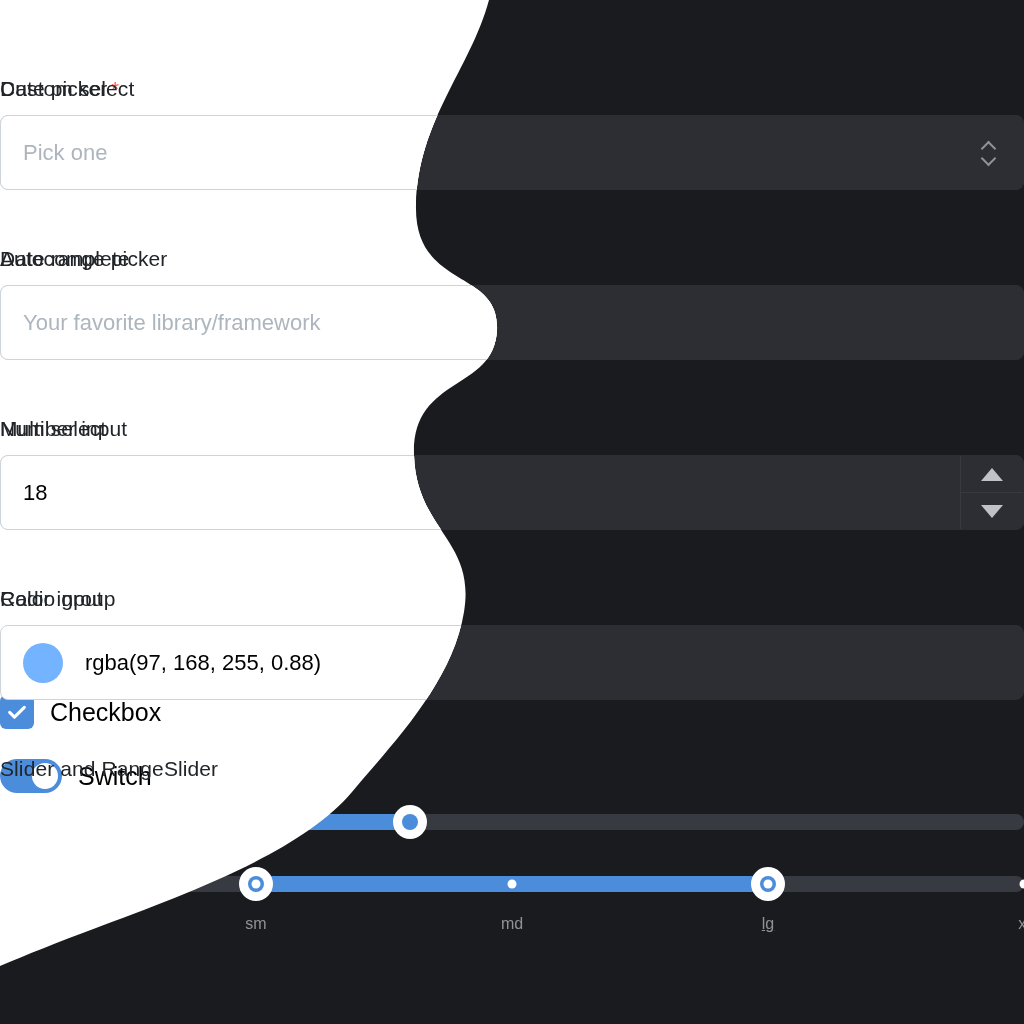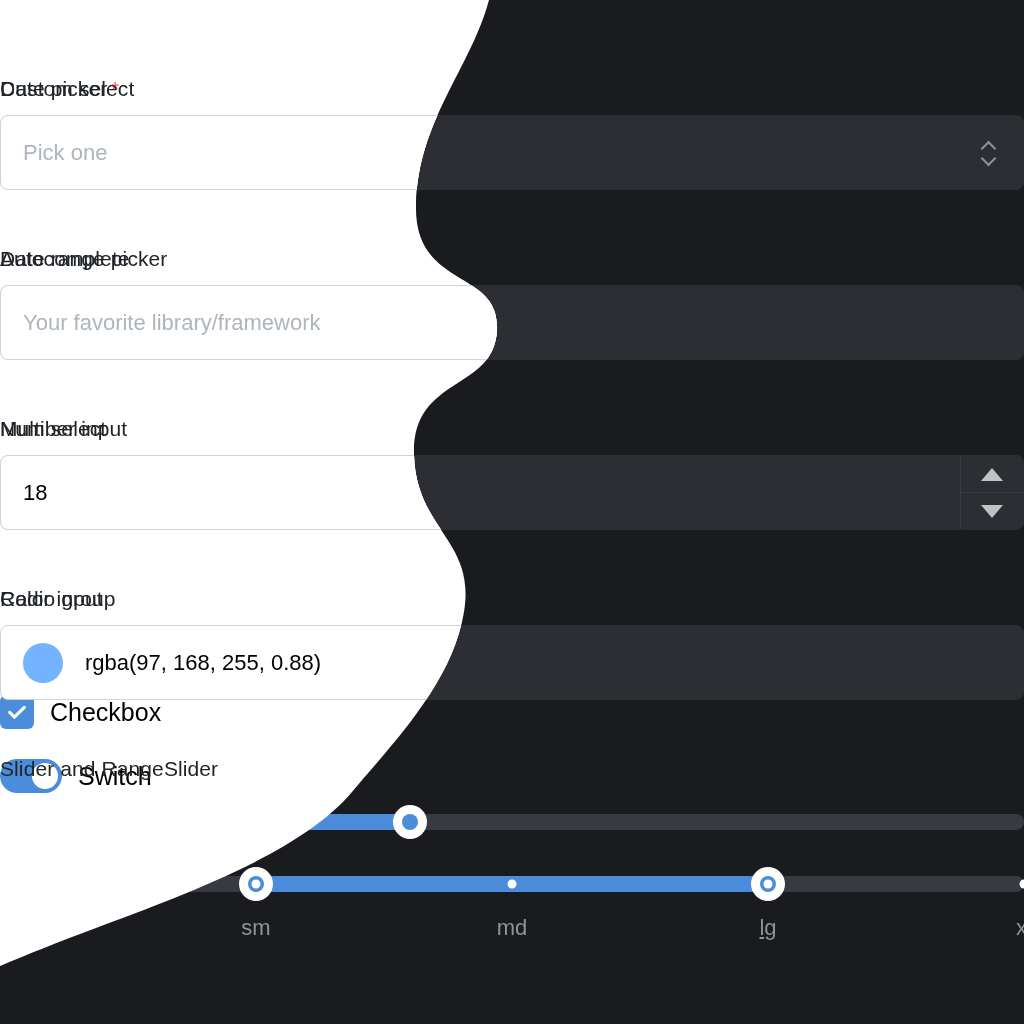--- a/index.html
+++ b/index.html
@@ -125,21 +125,21 @@
     background:#fff;transform:translate(-50%,-50%);
     display:flex;align-items:center;justify-content:center;
   }
   .thumb::after{content:"";width:16px;height:16px;border-radius:50%;background:#4c8ddb;}
   .mark{
     position:absolute;top:50%;width:9px;height:9px;border-radius:50%;
     background:#fff;transform:translate(-50%,-50%);
   }
   .marks-labels{position:relative;height:28px;margin-top:14px;}
   .mlabel{
-    position:absolute;font-size:22px;transform:translateX(-50%);
+    position:absolute;font-size:16px;transform:translateX(-50%);
     white-space:nowrap;
   }
   .layer-dark .mlabel{color:#909296;}
 
   
   .f1{position:absolute;top:78px;left:0;right:0;}
   .f2{position:absolute;top:248px;left:0;right:0;}
   .f3{position:absolute;top:418px;left:0;right:0;}
   .f4{position:absolute;top:588px;left:0;right:0;}
   .f5{position:absolute;top:758px;left:0;right:0;}

